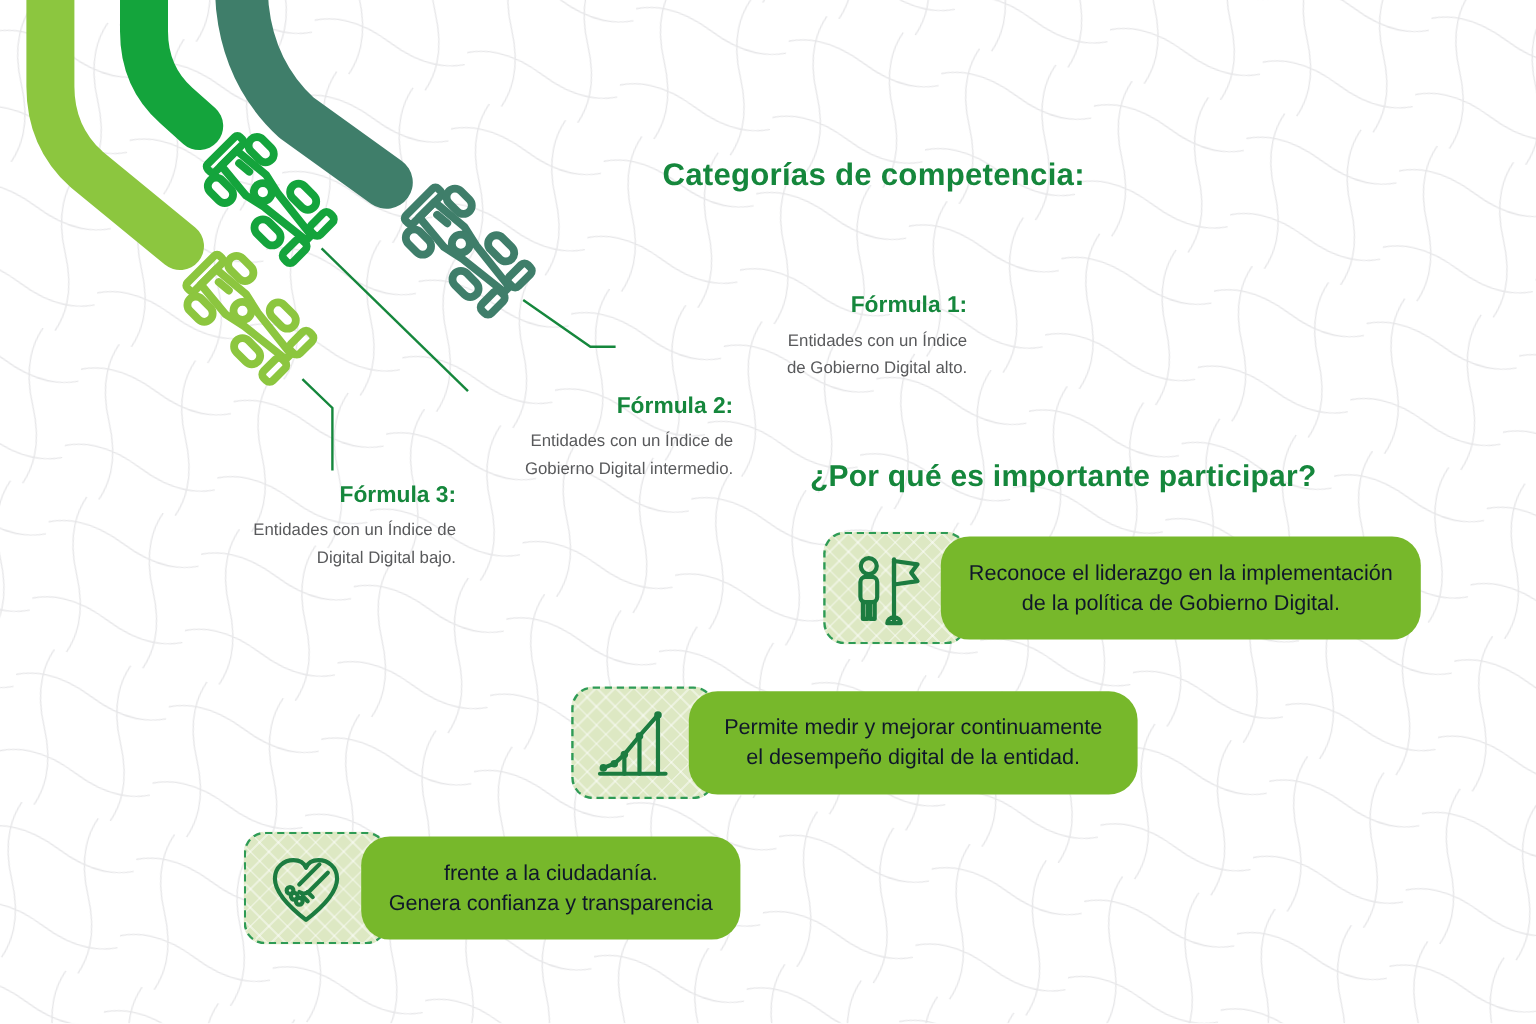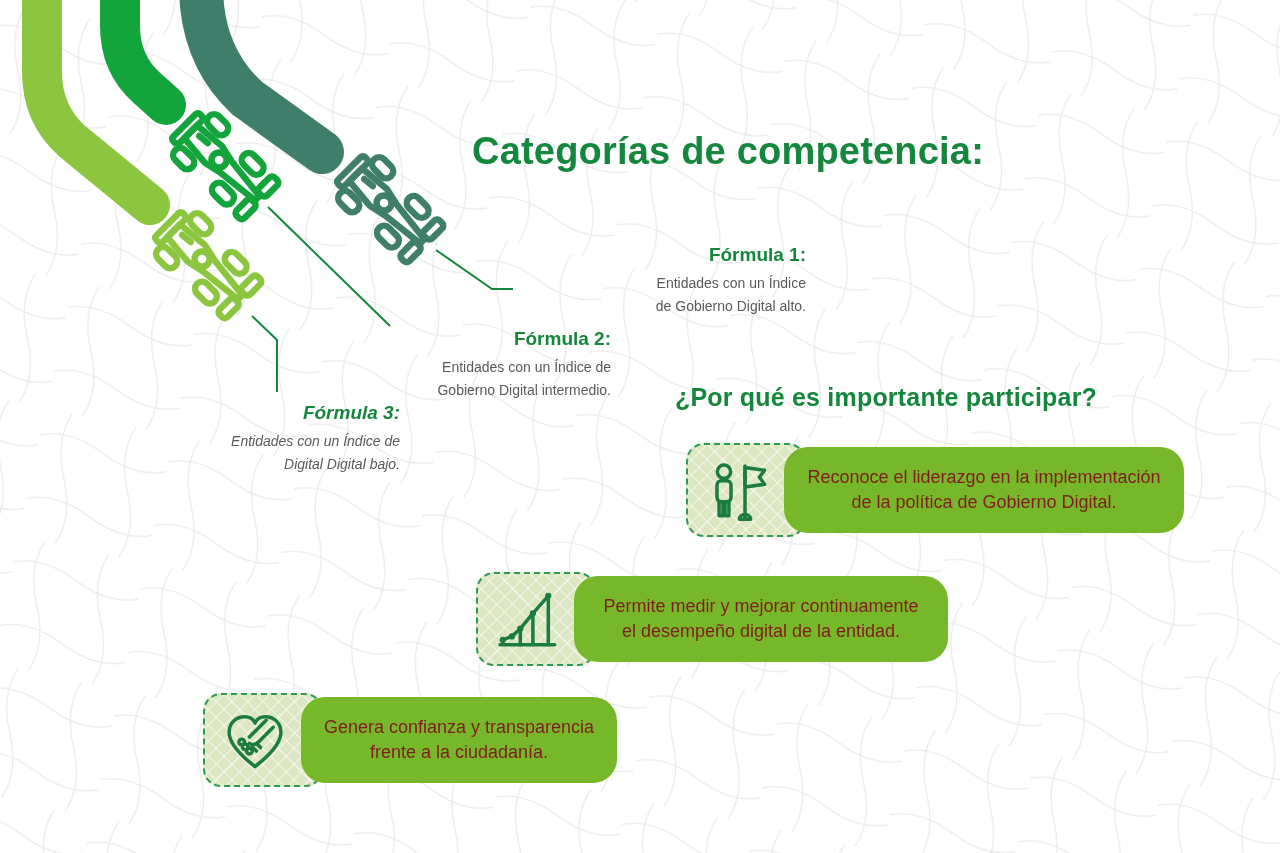--- a/index.html
+++ b/index.html
@@ -16,46 +16,46 @@
   .stripe-teal{stroke:var(--stripe-teal,#3F7E6A);stroke-width:44;}
   .leader{fill:none;stroke:var(--heading-green,#15873C);stroke-width:2;}
   .car-f1{color:var(--stripe-teal,#3F7E6A);}
   .car-f2{color:var(--stripe-medium-green,#14A43C);}
   .car-f3{color:var(--stripe-light-green,#8CC63F);}
   
   .big-title{
     position:absolute;text-align:center;font-weight:700;
     color:var(--heading-green,#15873C);letter-spacing:.2px;
   }
-  #title-categories{left:428px;top:130px;width:600px;font-size:38px;}
+  #title-categories{left:428px;top:130px;width:600px;font-size:26px;}
   #title-why{left:586px;top:383px;width:600px;font-size:25px;}
   
   .formula{position:absolute;width:300px;text-align:right;}
   .formula .flabel{font-size:19px;font-weight:700;color:var(--heading-green,#15873C);margin-bottom:6px;}
   .formula .fline{font-size:14px;color:var(--body-gray,#58595B);line-height:23px;white-space:nowrap;}
   #formula-1{left:506px;top:244px;}
   #formula-2{left:311px;top:328px;}
-  #formula-3{left:100px;top:402px;font-style:italic;}
+  #formula-3{left:80px;top:402px;}
   
   .benefit{position:absolute;height:94px;}
   .icon-box{
     position:absolute;left:0;top:0;width:120px;height:94px;box-sizing:border-box;
     background-color:var(--icon-panel-bg,#DDE8C3);
     background-image:
       repeating-linear-gradient(45deg,rgba(255,255,255,.45) 0 1.5px,transparent 1.5px 11px),
       repeating-linear-gradient(-45deg,rgba(255,255,255,.45) 0 1.5px,transparent 1.5px 11px);
     border:2px dashed var(--dashed-border,#2E9B55);
     border-radius:18px;z-index:1;
   }
   .icon-box svg{position:absolute;left:15px;top:12px;}
   .text-box{
     position:absolute;left:98px;top:4px;height:86px;z-index:2;
     background:var(--benefit-green,#77B82B);border-radius:24px;
     display:flex;flex-direction:column;justify-content:center;align-items:center;
-    color:#7f1d1d;font-size:18px;line-height:25px;
+    color:#0f172a;font-size:18px;line-height:25px;
   }
   .text-box div{white-space:nowrap;}
   #benefit-1{left:686px;top:443px;}
   #benefit-2{left:476px;top:572px;}
   #benefit-3{left:203px;top:693px;}
   #benefit-1 .text-box{width:400px;}
   #benefit-2 .text-box{width:374px;}
   #benefit-3 .text-box{width:316px;}
   .benefit-icon{fill:none;stroke:var(--icon-stroke,#1C7C40);stroke-width:5;stroke-linecap:round;stroke-linejoin:round;}
   .benefit-icon .dot{fill:var(--icon-stroke,#1C7C40);stroke:none;}
@@ -177,18 +177,18 @@
           <path d="M76 29 L54 51 Q48 56 42 52"></path>
           <circle cx="31" cy="50" r="4"></circle>
           <circle cx="36" cy="57" r="4"></circle>
           <circle cx="42" cy="63" r="4"></circle>
           <path d="M52 52 l6 6"></path>
           <path d="M46 57 l6 6"></path>
         </g>
       </svg>
     </div>
     <div class="text-box">
+      <div>frente a la ciudadanía.</div>
       <div>Genera confianza y transparencia</div>
-      <div>frente a la ciudadanía.</div>
     </div>
   </div>
 
 </div>
 
 </body></html>

